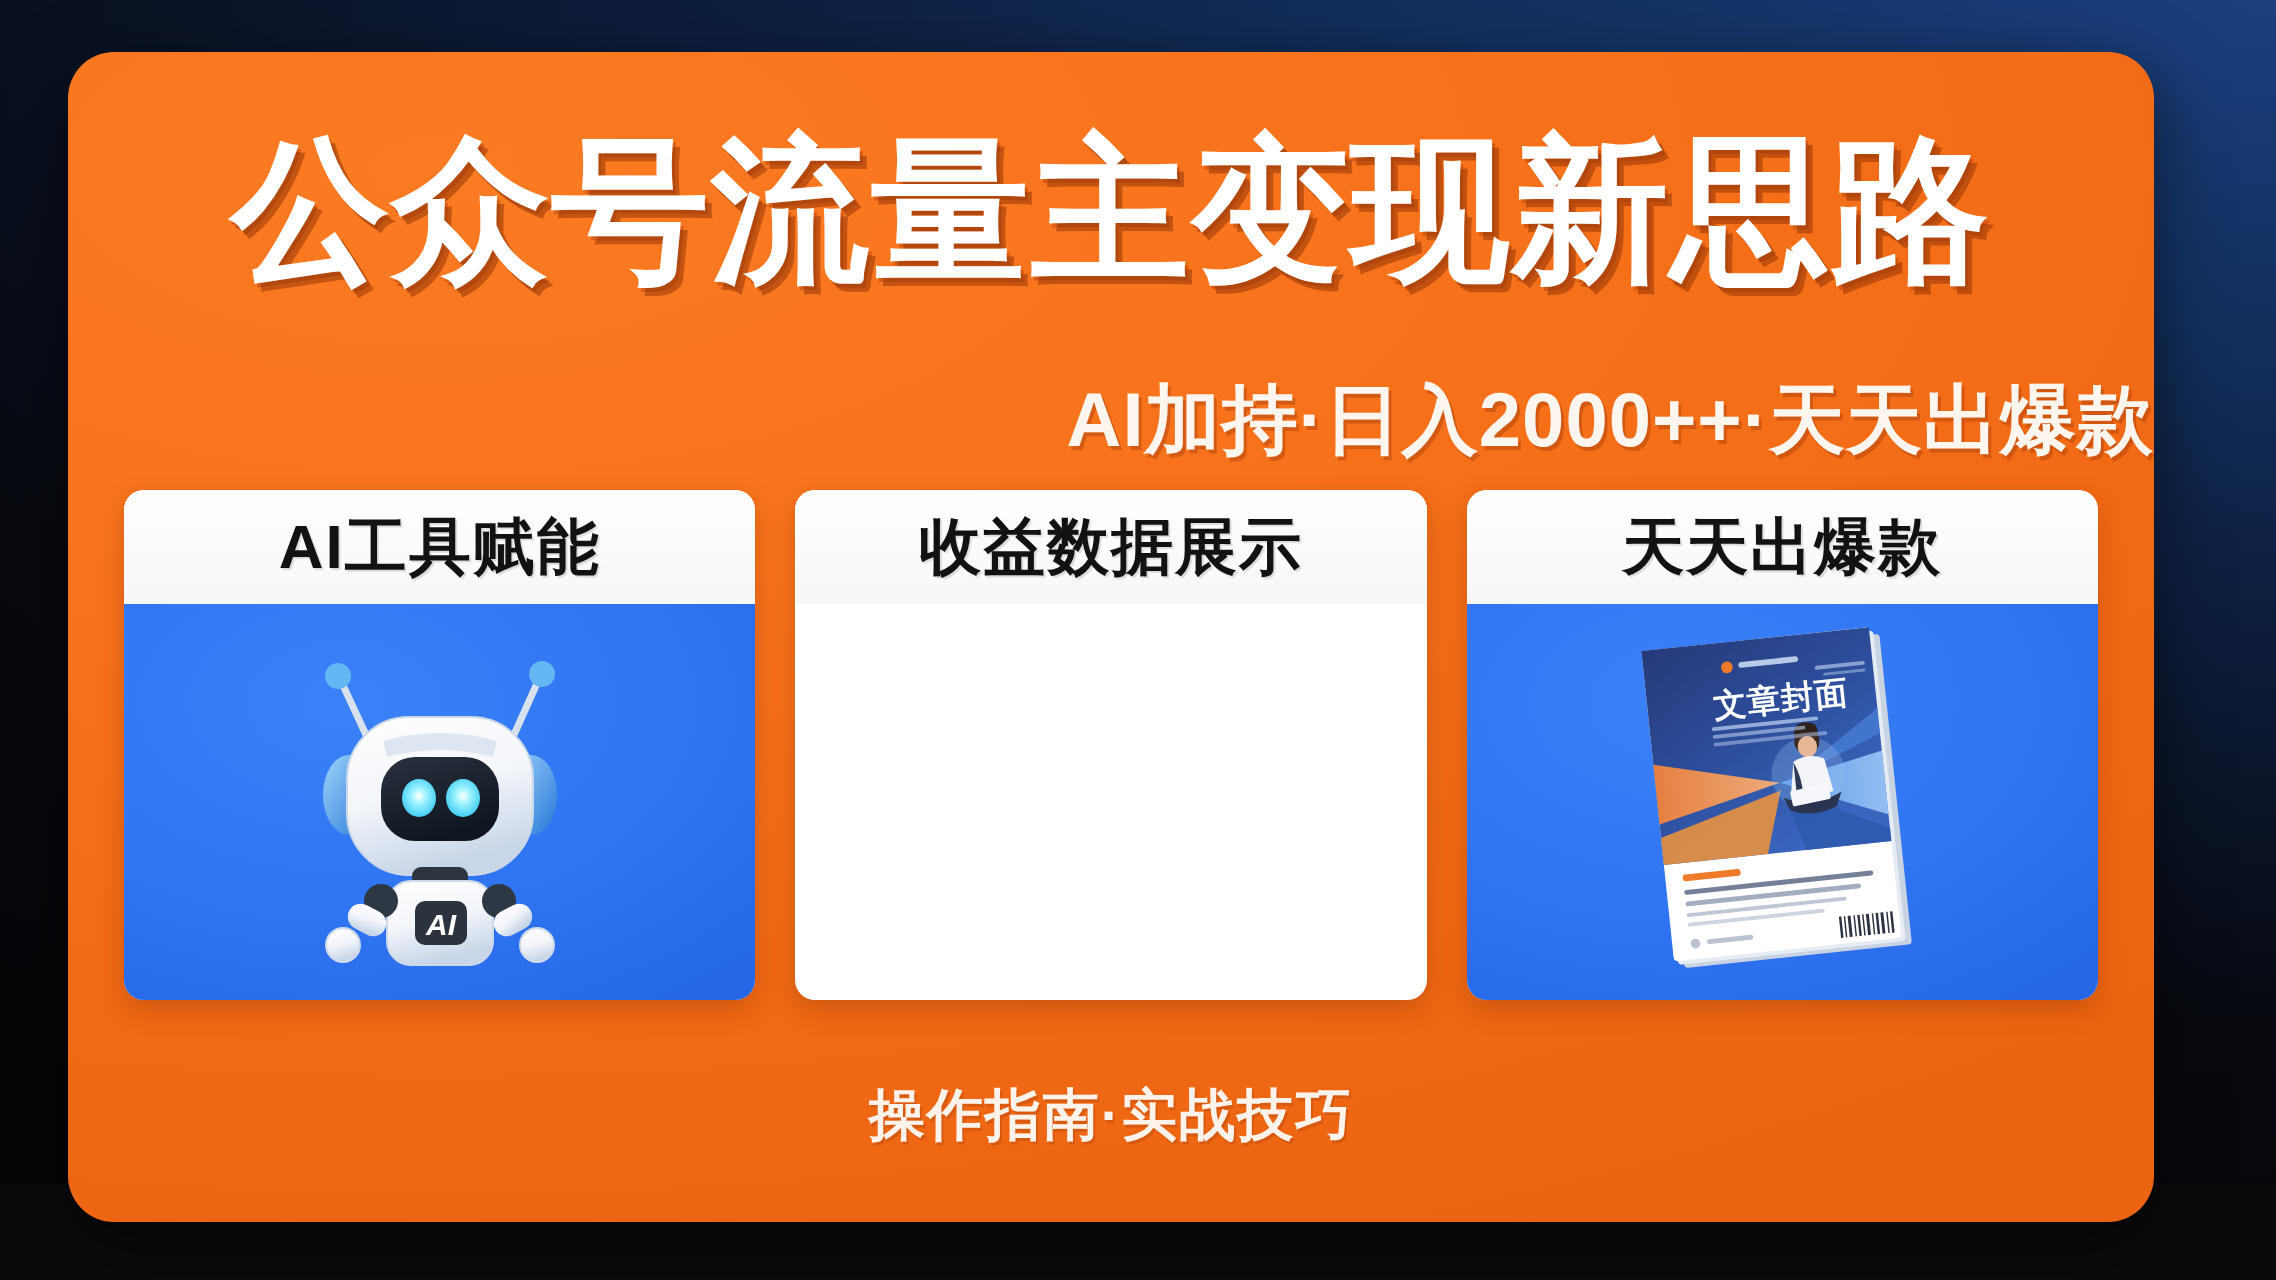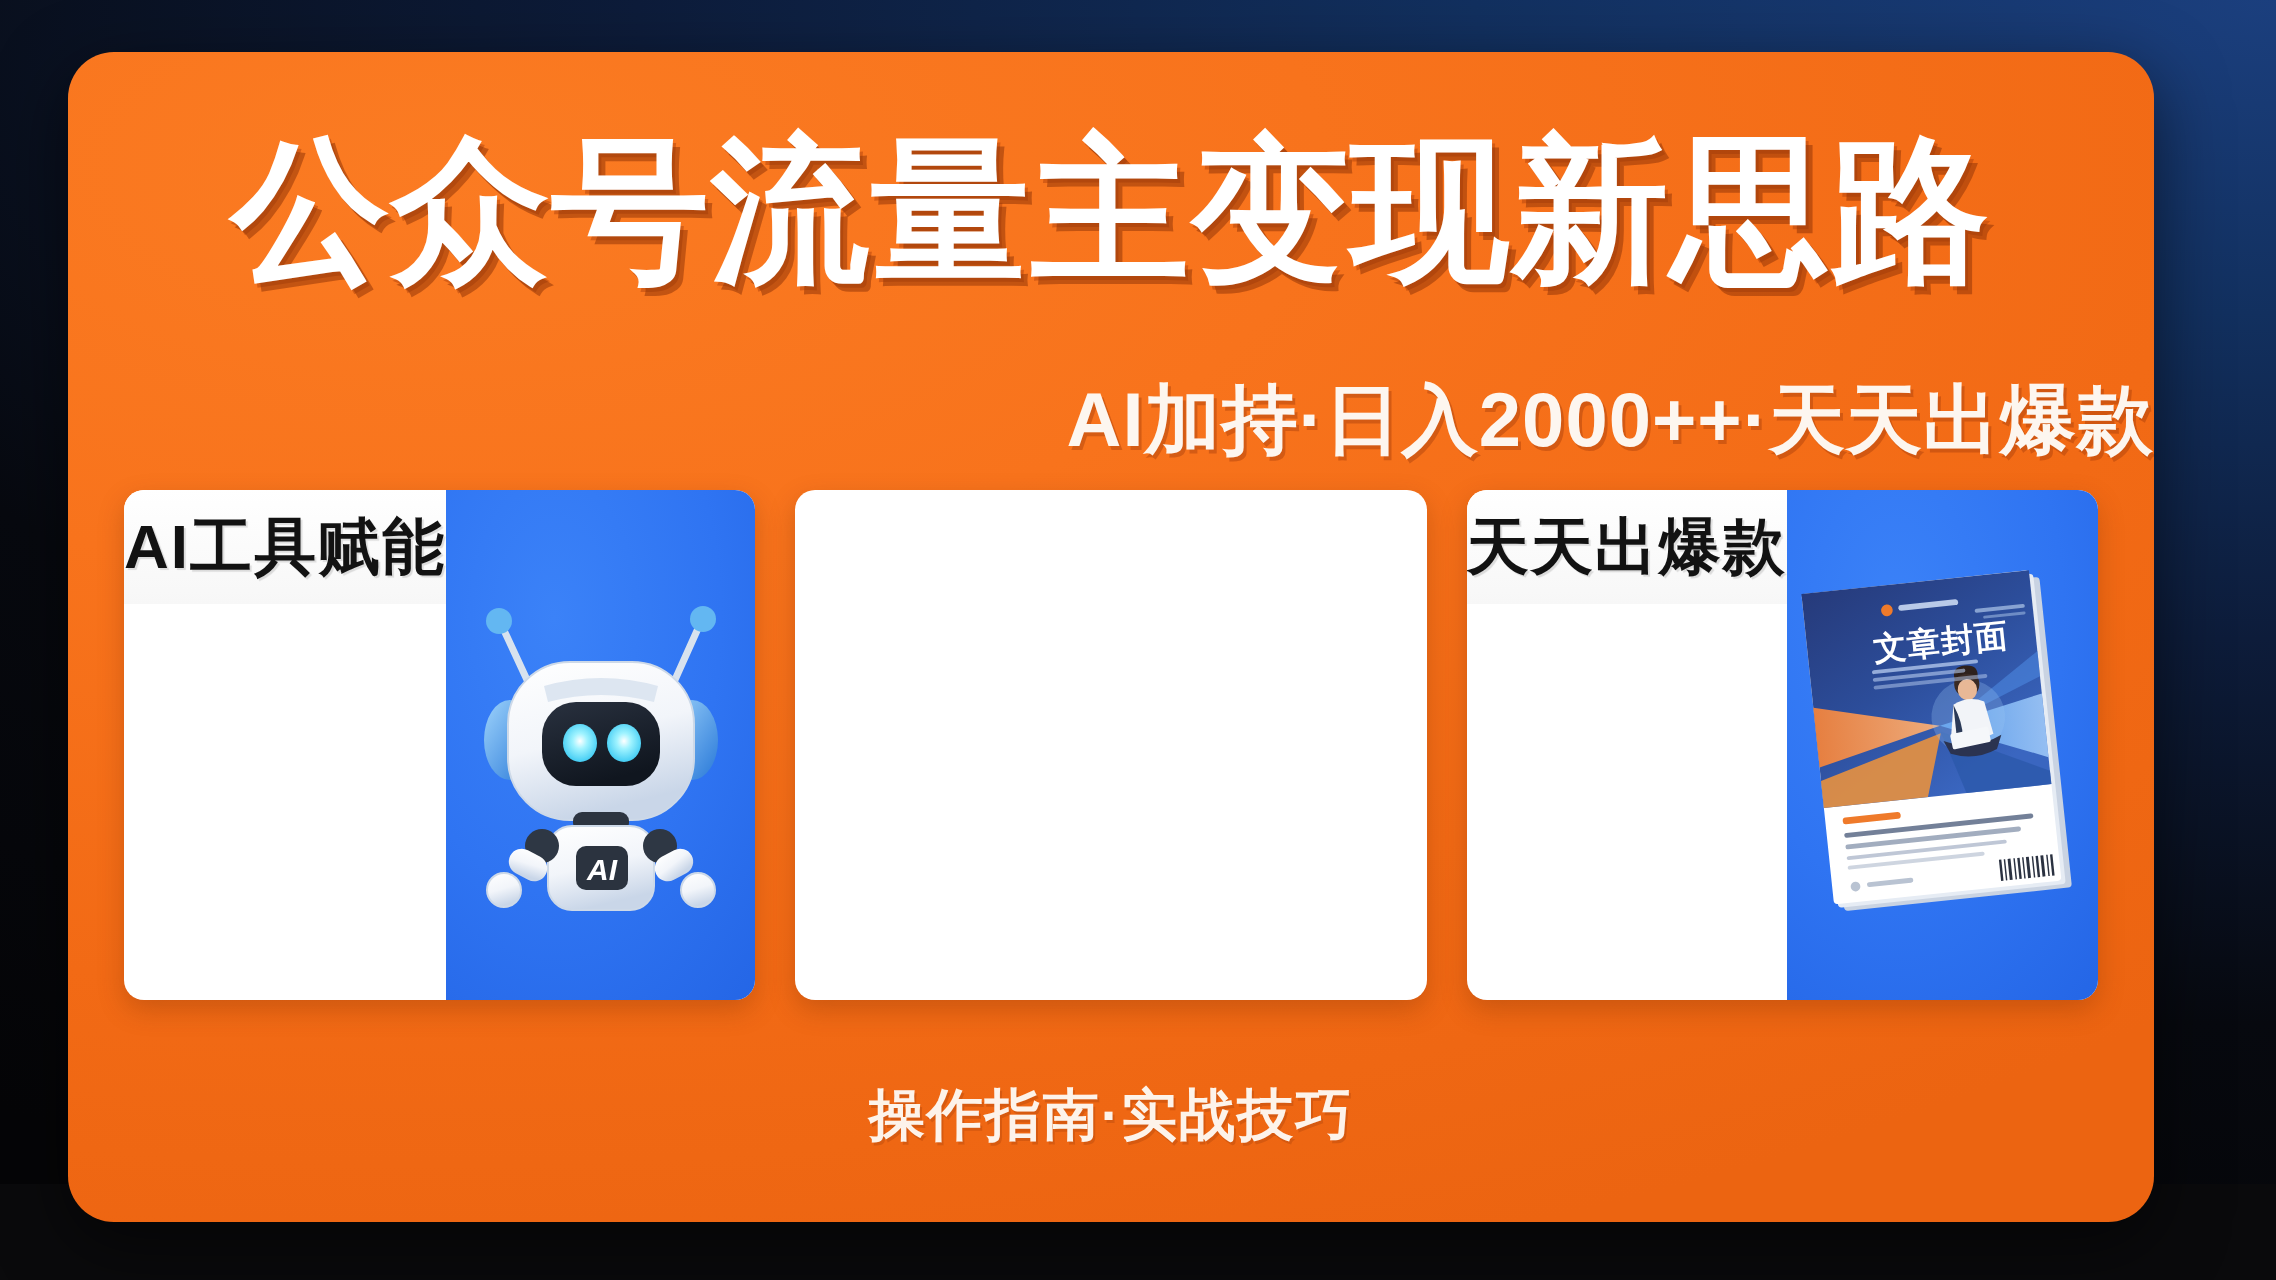--- a/index.html
+++ b/index.html
@@ -66,21 +66,21 @@
     justify-content:space-between;
     gap:40px;
   }
   .card {
     flex:1 1 0;
     border-radius:20px;
     overflow:hidden;
     background:#ffffff;
     box-shadow:0 10px 26px rgba(120,45,5,.30);
     display:flex;
-    flex-direction:row;
+    flex-direction:column;
   }
   .card-head {
     height:114px;
     background:linear-gradient(180deg,#ffffff 0%,#f7f7f7 100%);
     display:flex; align-items:center; justify-content:center;
     font-size:62px; font-weight:700; color:#121212;
     letter-spacing:2px;
     white-space:nowrap;
     text-shadow:2px 2px 1px rgba(0,0,0,.12);
   }
@@ -199,20 +199,21 @@
               <circle cx="68" cy="300" r="17" fill="url(#shell)" stroke="#cdd9e8" stroke-width="2"></circle>
               <circle cx="224" cy="256" r="17" fill="#2e3744"></circle>
               <rect x="218" y="262" width="40" height="26" rx="13" fill="url(#shell)" transform="rotate(-28 238 275)"></rect>
               <circle cx="262" cy="300" r="17" fill="url(#shell)" stroke="#cdd9e8" stroke-width="2"></circle>
             </svg>
           </div>
         </div>
       </div>
 
       <div class="card">
+        <div class="card-head">收益数据展示</div>
       </div>
 
       <div class="card">
         <div class="card-head">天天出爆款</div>
         <div class="card-body">
           <div class="mag-wrap">
             <svg viewBox="0 0 260 340" width="252" height="330">
               <defs>
                 <linearGradient id="mag" x1="0" y1="0" x2="0.6" y2="1">
                   <stop offset="0" stop-color="#263a7a"></stop>

